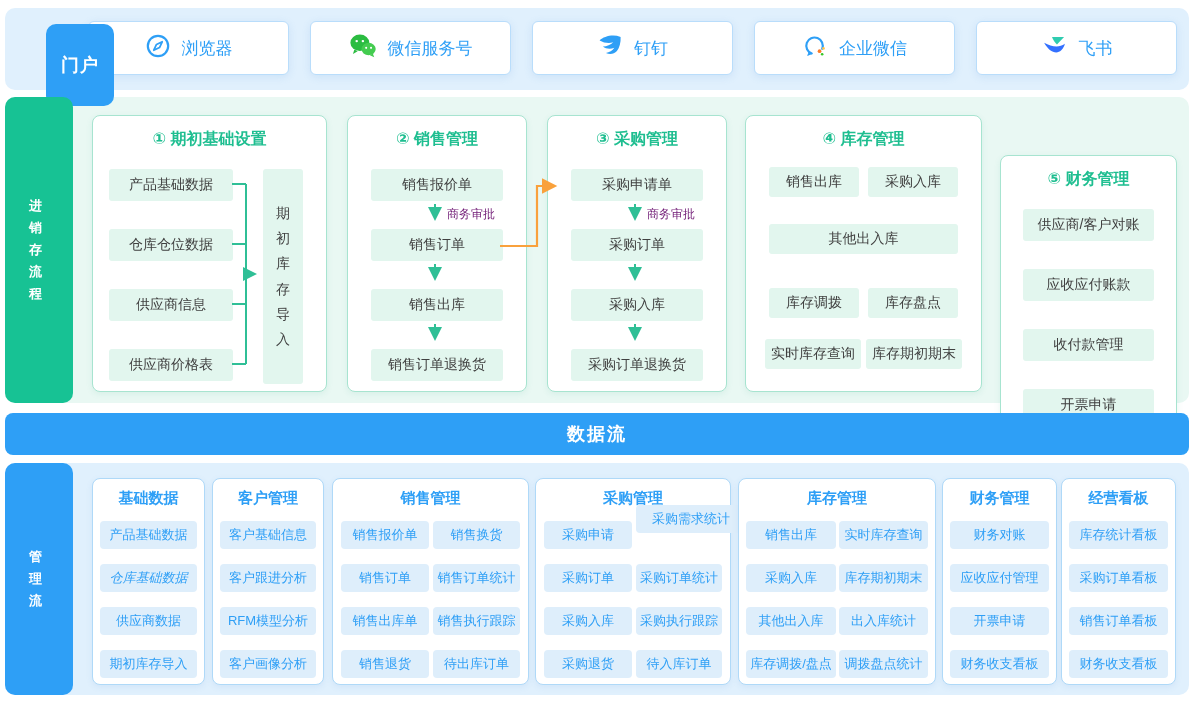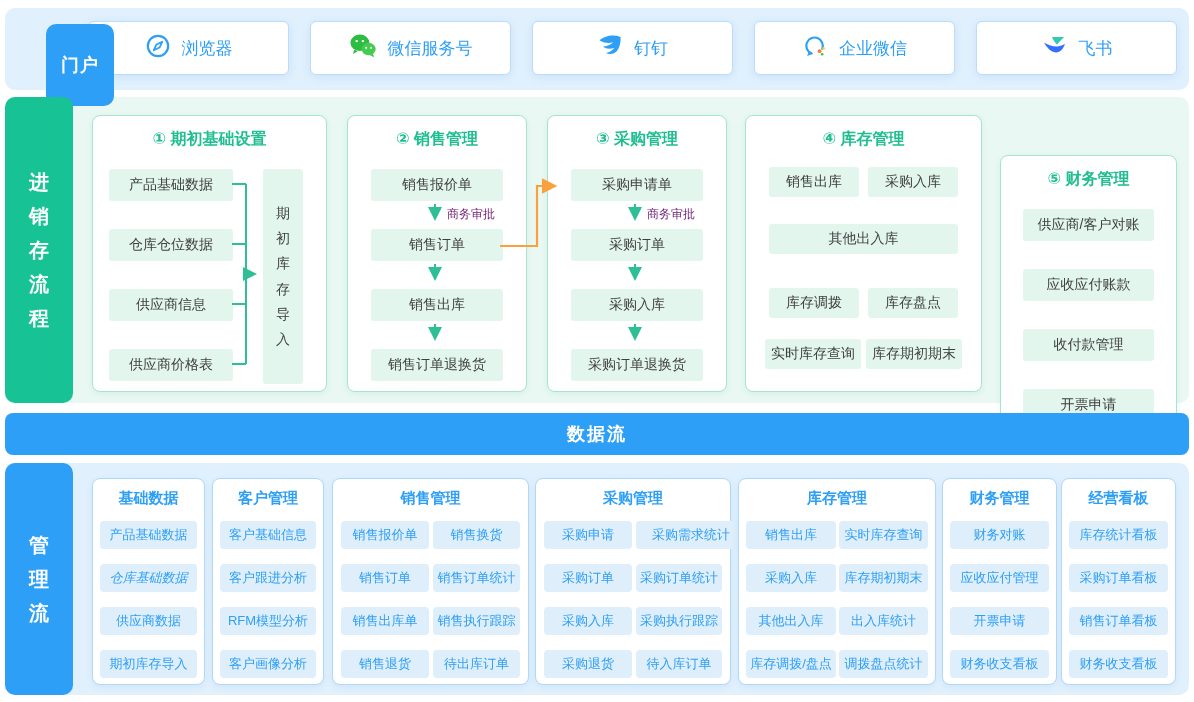--- a/index.html
+++ b/index.html
@@ -5,21 +5,21 @@
   html,body{margin:0;padding:0;background:#fff;}
   body{font-family:"Liberation Sans","DejaVu Sans",sans-serif;}
   #stage{position:relative;width:1194px;height:702px;background:#fff;overflow:hidden;}
   .abs{position:absolute;}
   .band{border-radius:10px;}
   .band-blue{background:#E0F0FD;}
   .band-green{background:#E9F8F3;}
   .side-label{border-radius:10px;z-index:2;display:flex;align-items:center;justify-content:center;color:#fff;font-weight:bold;}
   .side-blue{background:#2E9FF6;}
   .side-green{background:#17C294;}
-  .vtext{width:20px;word-break:break-all;line-height:1.7;font-size:20px;text-align:left;}
+  .vtext{width:20px;word-break:break-all;line-height:1.7;font-size:13px;text-align:left;}
   .htext{font-size:18px;letter-spacing:1px;}
   .pcard{background:#fff;border:1px solid #B9DDFB;border-radius:6px;box-shadow:0 2px 8px rgba(80,140,210,.14);
          display:flex;align-items:center;justify-content:center;gap:11px;}
   .pcard .plabel{color:#2E9FF6;font-size:17px;font-weight:500;}
   .fcard{background:#fff;border:1px solid #A7E4D0;border-radius:8px;box-shadow:0 2px 6px rgba(60,170,140,.10);}
   .pf-title{position:absolute;top:13px;left:0;right:0;text-align:center;font-size:16px;font-weight:bold;color:#1EBE90;}
   .g-item{position:absolute;background:#E2F6EE;border-radius:3px;display:flex;align-items:center;justify-content:center;
           font-size:14px;color:#404040;white-space:nowrap;}
   .g-side{position:absolute;background:#E2F6EE;border-radius:3px;display:flex;align-items:center;justify-content:center;}
   .g-side .vtext2{width:16px;word-break:break-all;line-height:1.8;font-size:14px;color:#404040;text-align:center;}
@@ -214,21 +214,21 @@
     <div class="b-item" style="left:100px;width:87px;top:128px;height:28px;">销售执行跟踪</div>
     <div class="b-item" style="left:100px;width:87px;top:171px;height:28px;">待出库订单</div>
   </div>
 
   <div class="abs bcard" style="left:535px;top:478px;width:194px;height:205px;">
     <div class="b-title">采购管理</div>
     <div class="b-item" style="left:8px;width:88px;top:42px;height:28px;">采购申请</div>
     <div class="b-item" style="left:8px;width:88px;top:85px;height:28px;">采购订单</div>
     <div class="b-item" style="left:8px;width:88px;top:128px;height:28px;">采购入库</div>
     <div class="b-item" style="left:8px;width:88px;top:171px;height:28px;">采购退货</div>
-    <div class="b-item" style="left:100px;width:110px;top:42px;height:28px;">采购需求统计</div>
+    <div class="b-item" style="left:100px;width:110px;top:26px;height:28px;">采购需求统计</div>
     <div class="b-item" style="left:100px;width:86px;top:85px;height:28px;">采购订单统计</div>
     <div class="b-item" style="left:100px;width:86px;top:128px;height:28px;">采购执行跟踪</div>
     <div class="b-item" style="left:100px;width:86px;top:171px;height:28px;">待入库订单</div>
   </div>
 
   <div class="abs bcard" style="left:738px;top:478px;width:196px;height:205px;">
     <div class="b-title">库存管理</div>
     <div class="b-item" style="left:7px;width:90px;top:42px;height:28px;">销售出库</div>
     <div class="b-item" style="left:7px;width:90px;top:85px;height:28px;">采购入库</div>
     <div class="b-item" style="left:7px;width:90px;top:128px;height:28px;">其他出入库</div>

